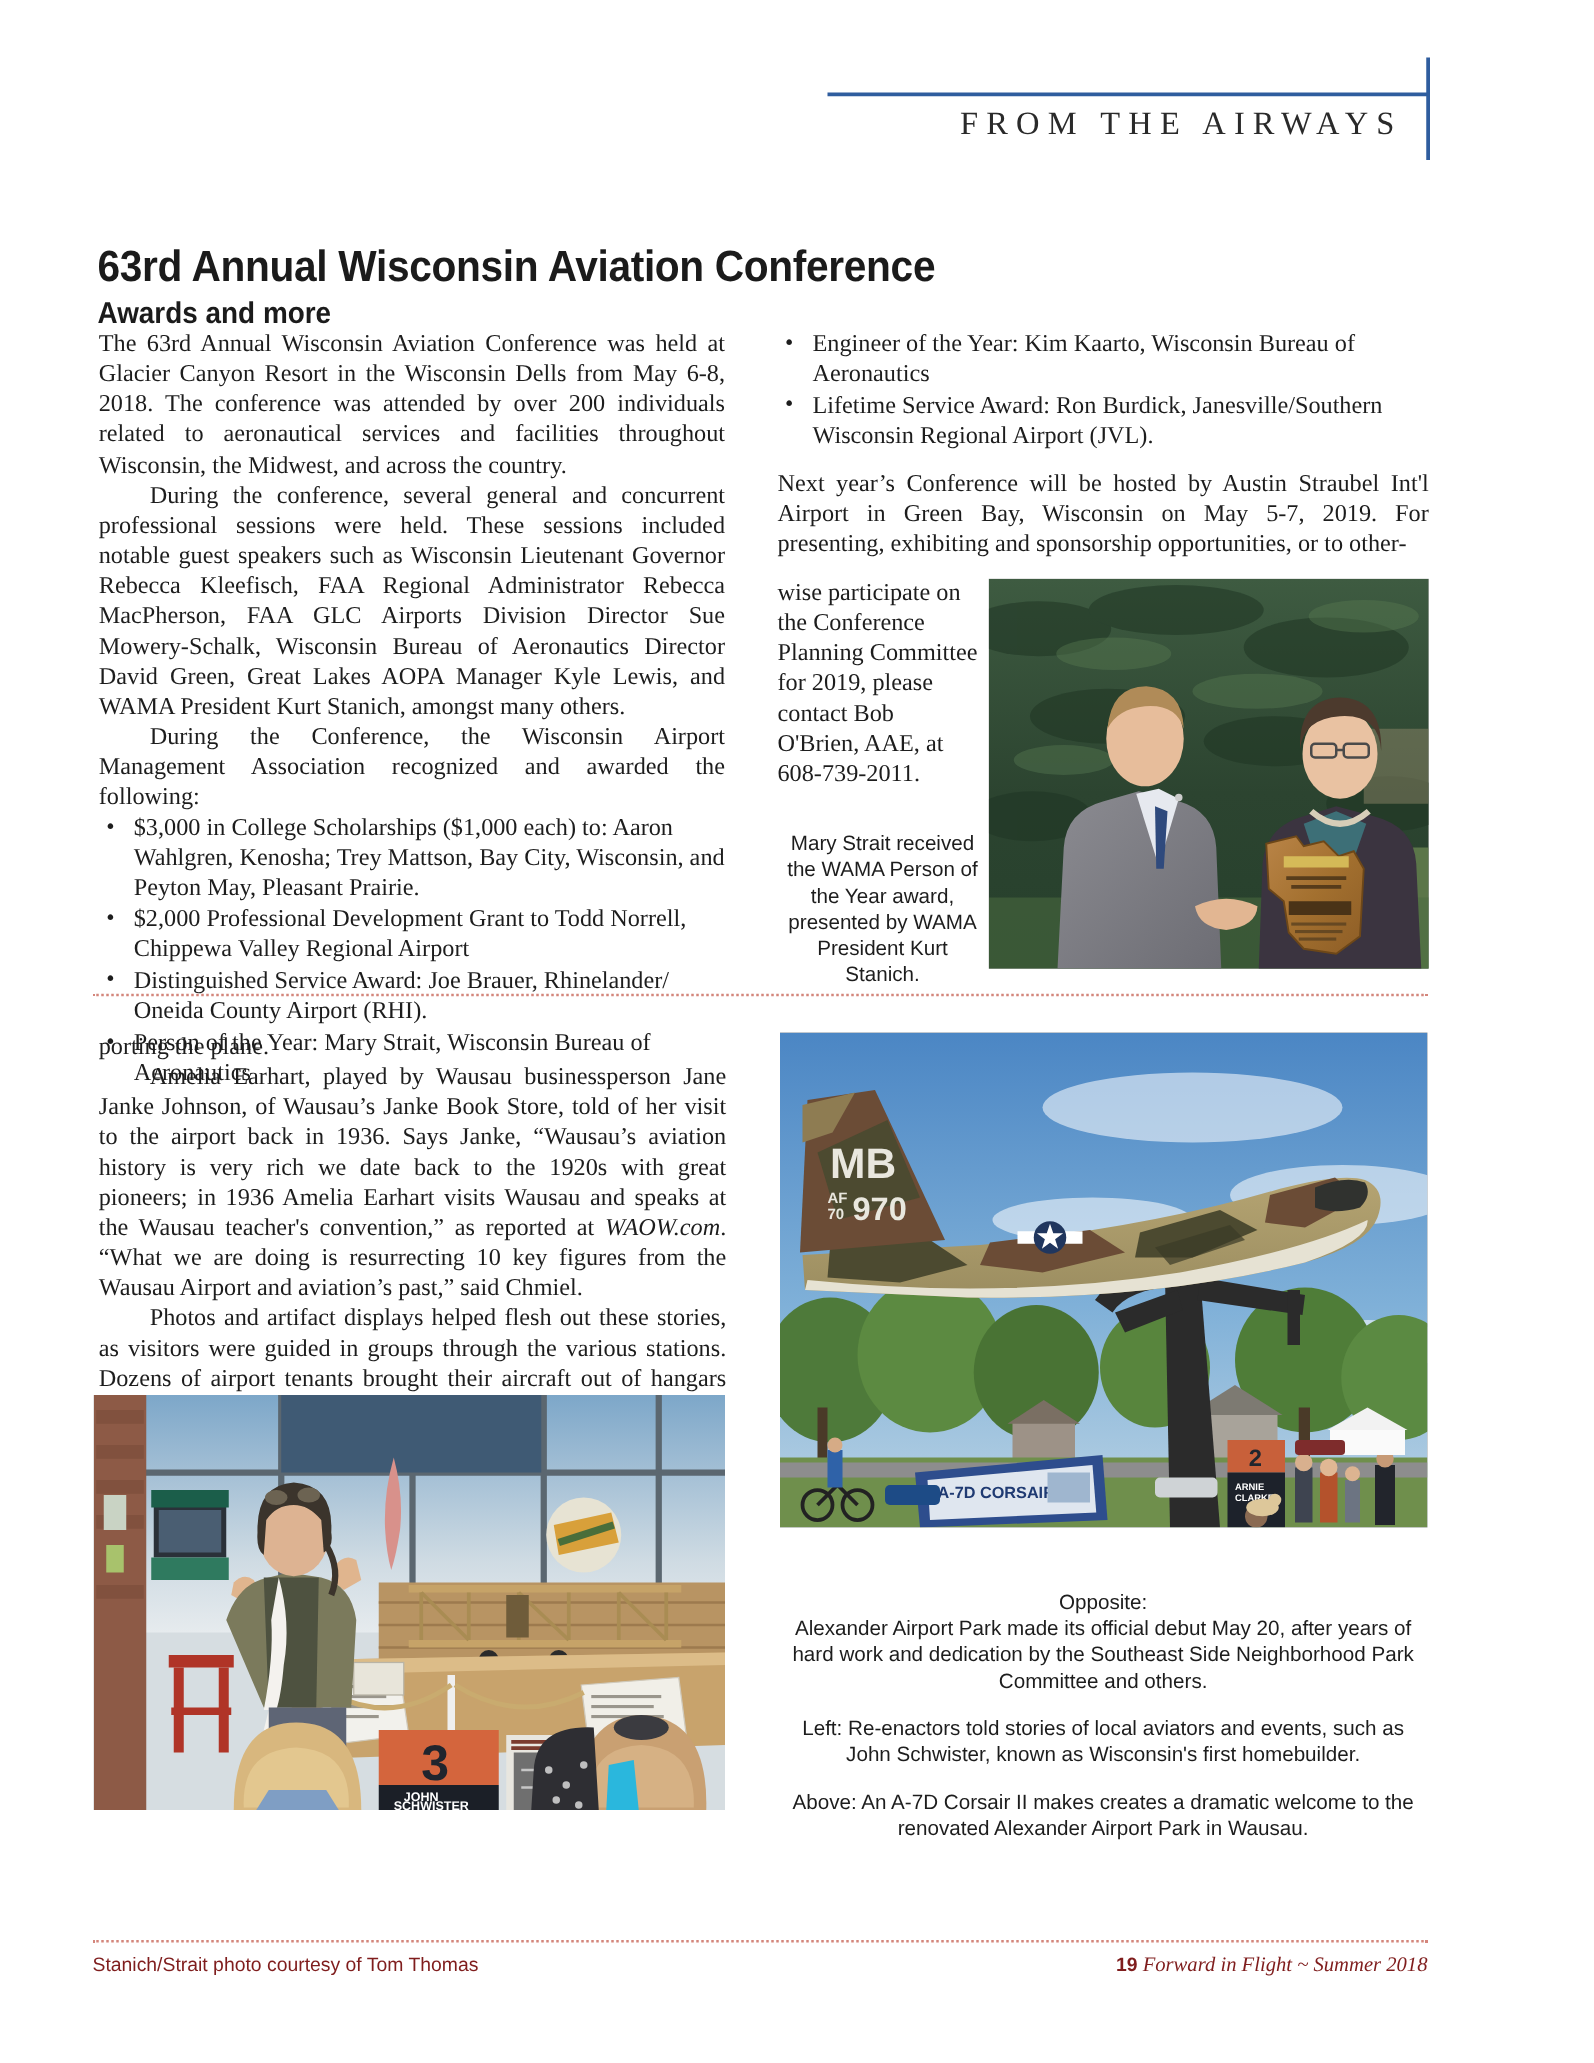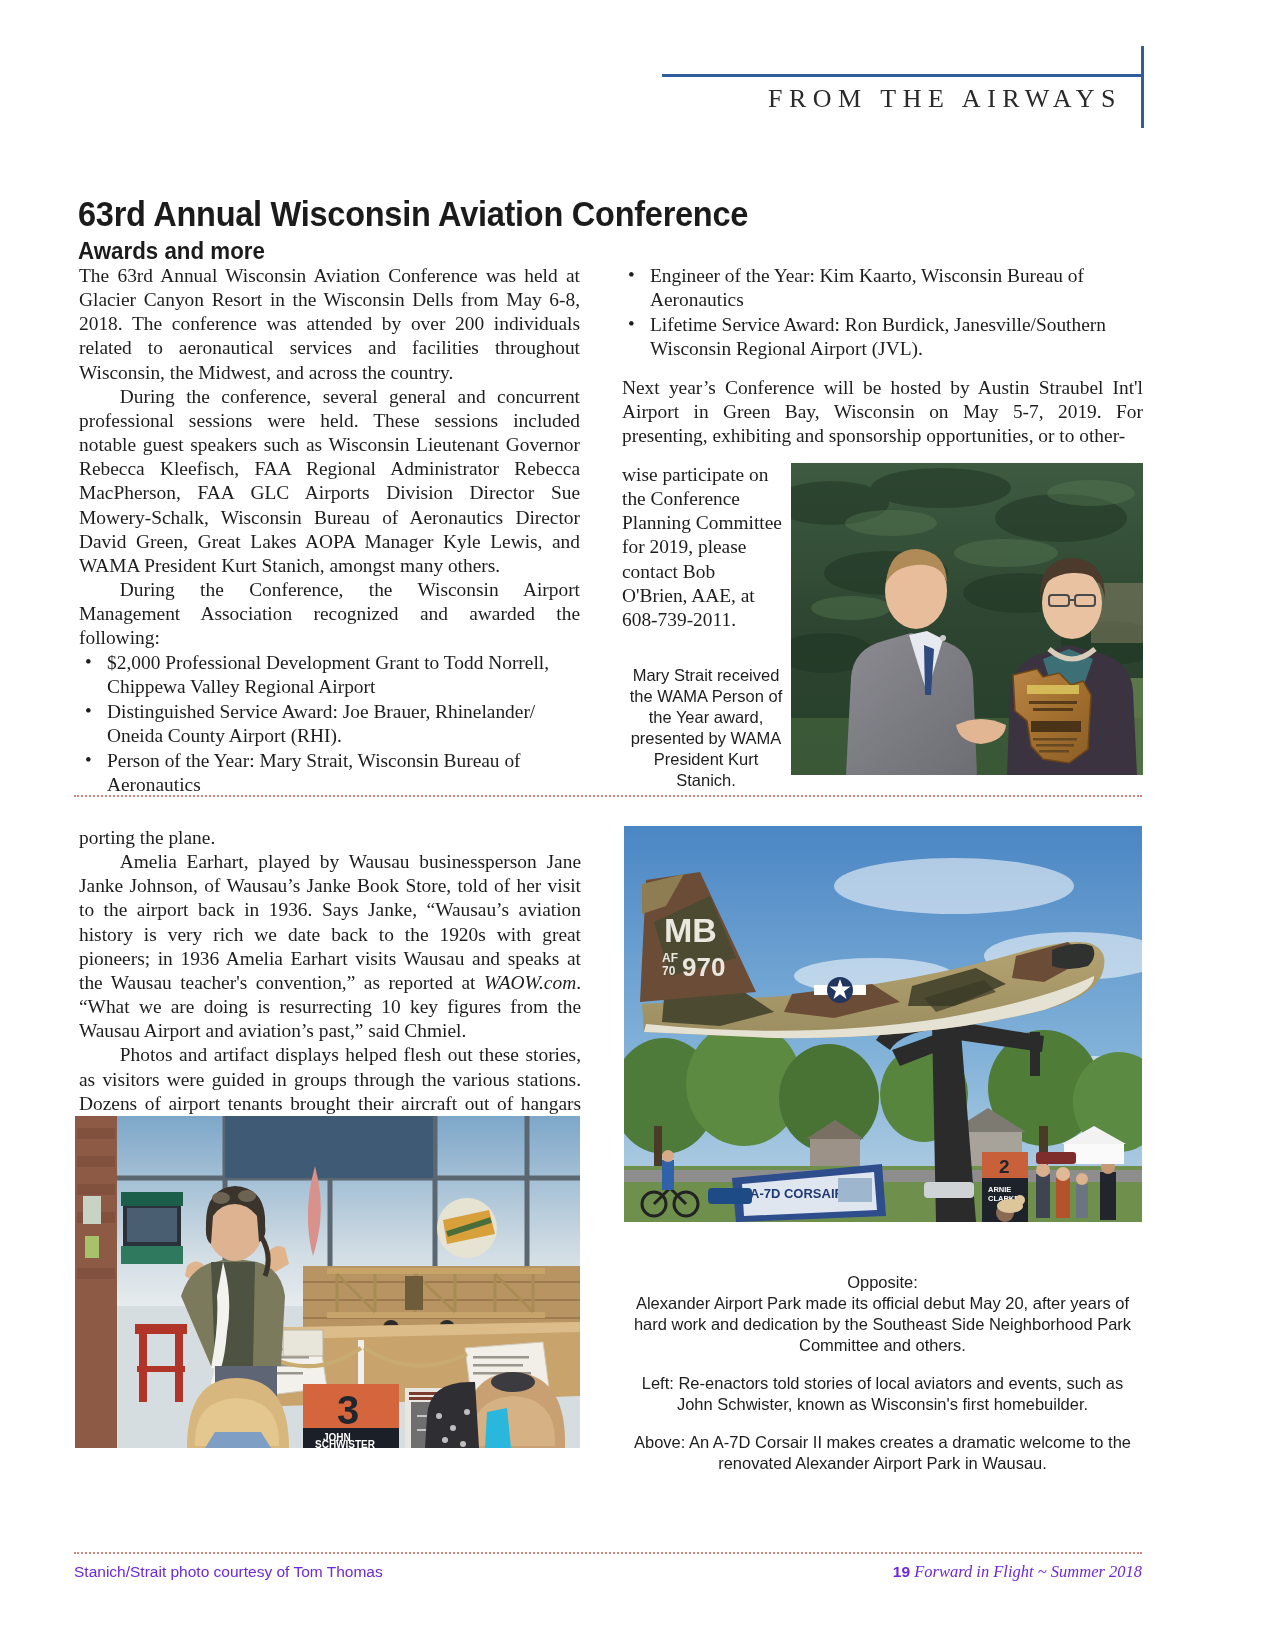--- a/index.html
+++ b/index.html
@@ -205,21 +205,21 @@
   .footer {
     position: absolute;
     left: 74px;
     top: 1562px;
     width: 1068px;
     display: flex;
     justify-content: space-between;
     align-items: baseline;
     font-family: "Liberation Sans Narrow", "Liberation Sans", "DejaVu Sans", sans-serif;
     font-size: 15.5px;
-    color: #6d28d9;
+    color: #7f1d1d;
   }
   .footer-right {
     font-family: "Liberation Serif", "DejaVu Serif", serif;
     font-size: 16.5px;
   }
   .footer-pageno {
     font-family: "Liberation Sans Narrow", "Liberation Sans", "DejaVu Sans", sans-serif;
     font-weight: bold;
     font-size: 15.5px;
     text-align: right;
@@ -241,20 +241,21 @@
   <div class="headline-block">
     <div class="headline">63rd Annual Wisconsin Aviation Conference</div>
     <div class="subhead">Awards and more</div>
   </div>
 
   <div class="col-left-top">
     <p class="body noindent">The 63rd Annual Wisconsin Aviation Conference was held at Glacier Canyon Resort in the Wisconsin Dells from May 6-8, 2018. The conference was attended by over 200 individuals related to aeronautical services and facilities throughout Wisconsin, the Midwest, and across the country.</p>
     <p class="body">During the conference, several general and concurrent professional sessions were held. These sessions included notable guest speakers such as Wisconsin Lieutenant Governor Rebecca Kleefisch, FAA Regional Administrator Rebecca MacPherson, FAA GLC Airports Division Director Sue Mowery-Schalk, Wisconsin Bureau of Aeronautics Director David Green, Great Lakes AOPA Manager Kyle Lewis, and WAMA President Kurt Stanich, amongst many others.</p>
     <p class="body">During the Conference, the Wisconsin Airport Management Association recognized and awarded the following:</p>
     <ul class="body-list">
+      <li class="body">$3,000 in College Scholarships ($1,000 each) to: Aaron Wahlgren, Kenosha; Trey Mattson, Bay City, Wisconsin, and Peyton May, Pleasant Prairie.</li>
       <li class="body">$2,000 Professional Development Grant to Todd Norrell, Chippewa Valley Regional Airport</li>
       <li class="body">Distinguished Service Award: Joe Brauer, Rhinelander/ Oneida County Airport (RHI).</li>
       <li class="body">Person of the Year: Mary Strait, Wisconsin Bureau of Aeronautics</li>
     </ul>
   </div>
 
   <div class="col-right-top">
     <ul class="body-list">
       <li class="body">Engineer of the Year: Kim Kaarto, Wisconsin Bureau of Aeronautics</li>
       <li class="body">Lifetime Service Award: Ron Burdick, Janesville/Southern Wisconsin Regional Airport (JVL).</li>

